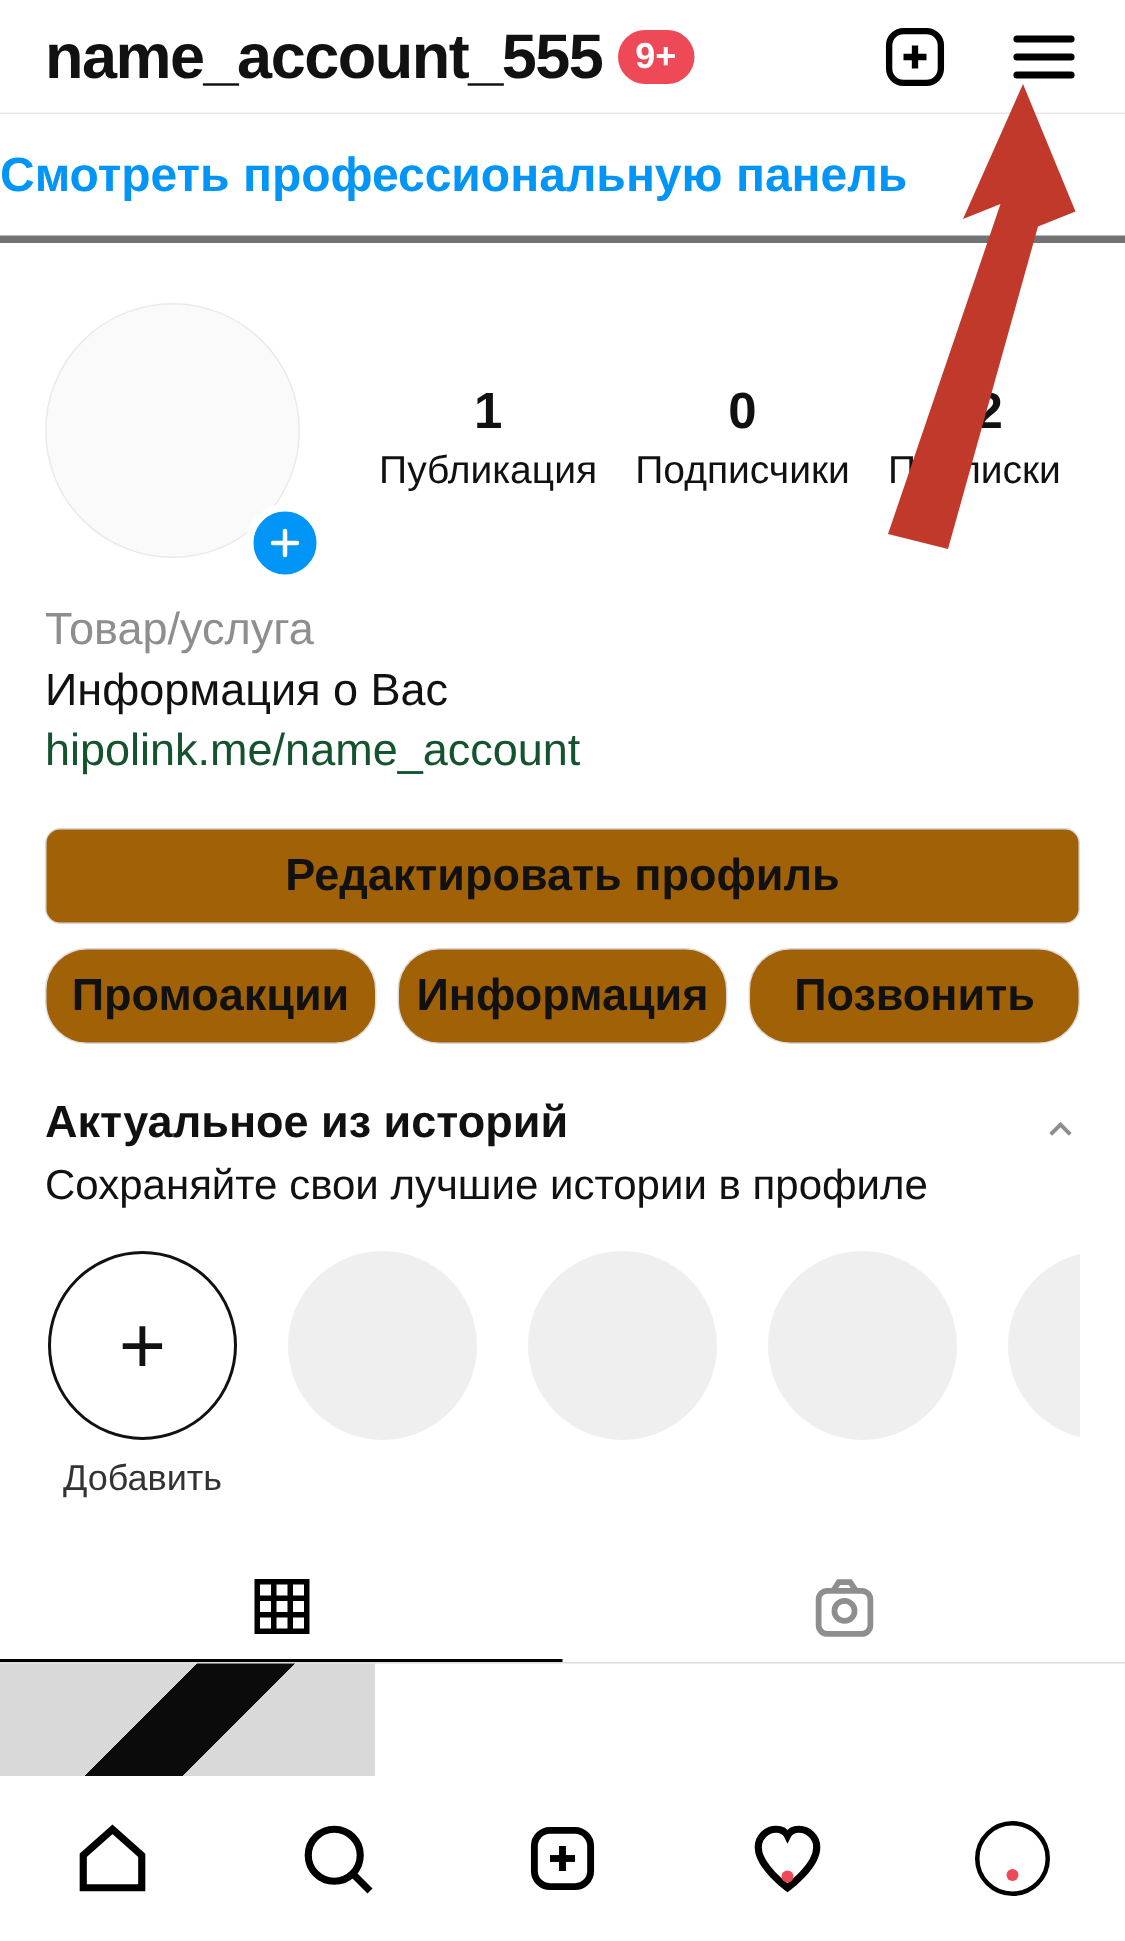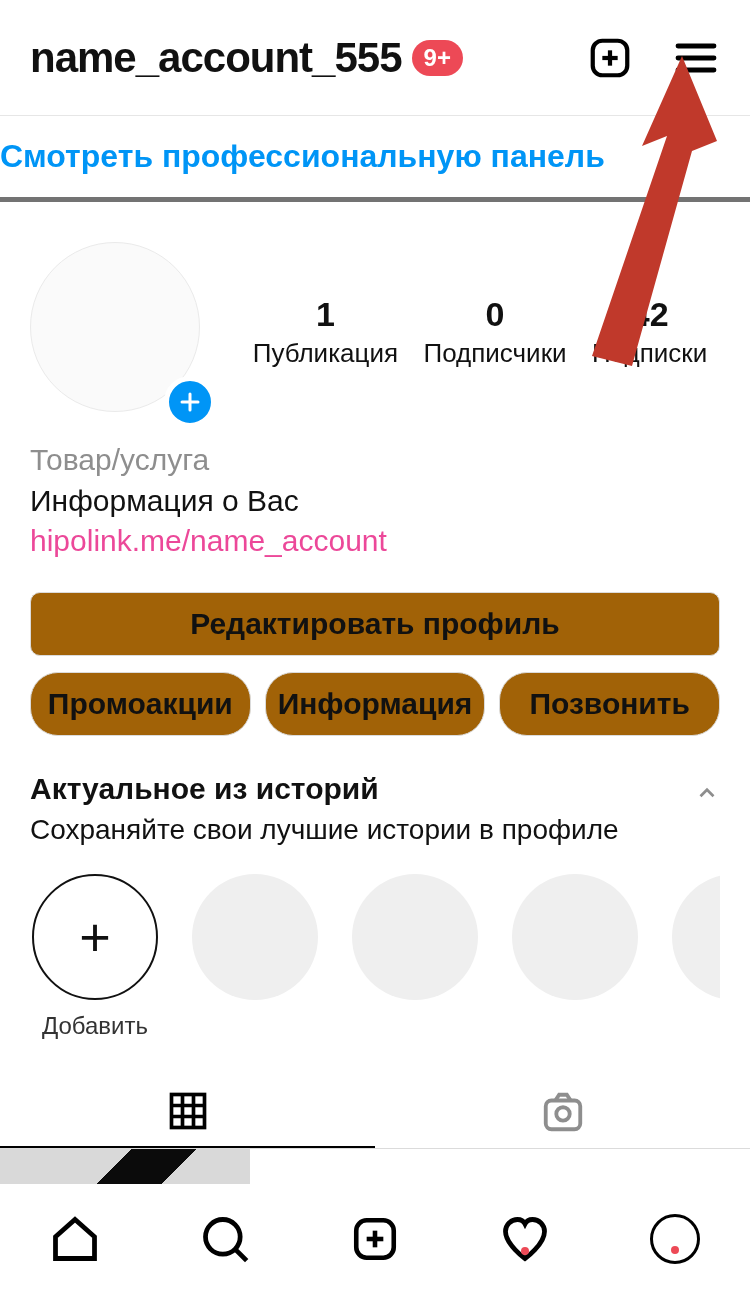--- a/index.html
+++ b/index.html
@@ -7,21 +7,21 @@
     width: 750px;
     height: 1294px;
     font-family: -apple-system, Helvetica, Arial, sans-serif;
     background: #fff;
     color: #111;
     position: relative;
     overflow: hidden;
   }
   
   .header {
-    height: 116px;
+    height: 76px;
     display: flex;
     align-items: center;
     padding: 0 26px 0 30px;
     border-bottom: 1px solid #e6e6e6;
   }
   .username {
     font-size: 42px;
     font-weight: 700;
     letter-spacing: -1px;
   }
@@ -82,21 +82,21 @@
     margin-left: 30px;
   }
   .stat { text-align: center; }
   .stat-num { font-size: 34px; font-weight: 700; }
   .stat-label { font-size: 26px; margin-top: 4px; }
 
   
   .bio { padding: 18px 30px 0 30px; font-size: 30px; line-height: 1.35; }
   .bio .display-name { font-weight: 600; }
   .bio .category { color: #8e8e8e; }
-  .bio .link { color: #ec4899; }
+  .bio .link { color: #14532d; }
 
   
   .btn-full, .btn-row .btn {
     border: 1px solid #dbdbdb;
     border-radius: 10px;
     background: #a16207;
     font-size: 30px;
     font-weight: 600;
     text-align: center;
   }

